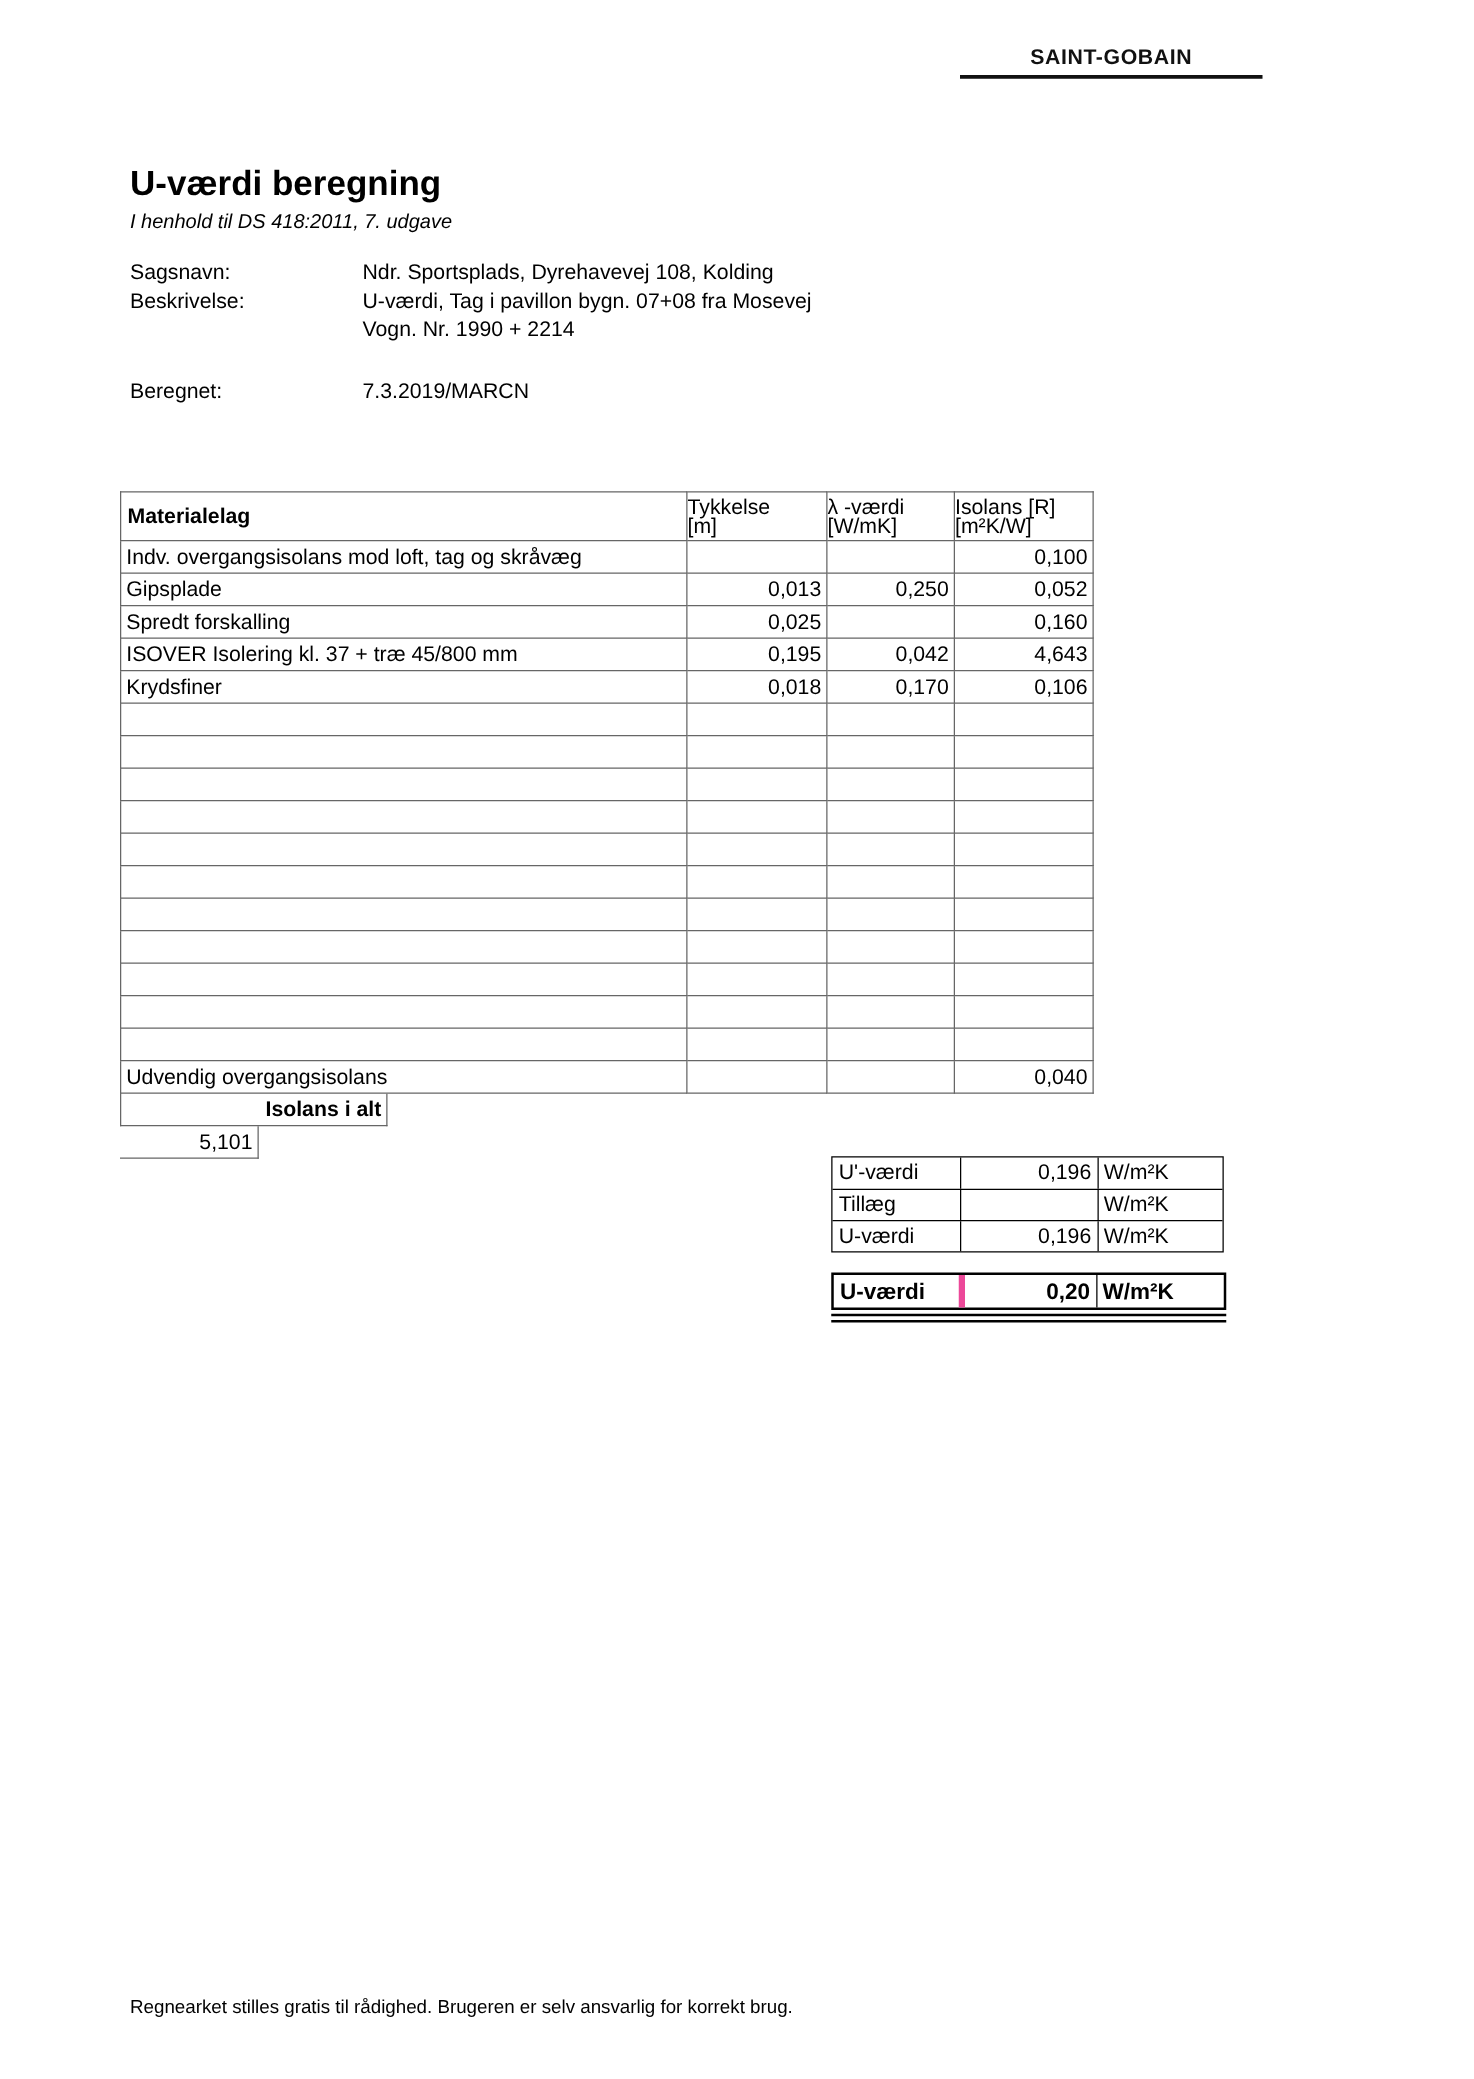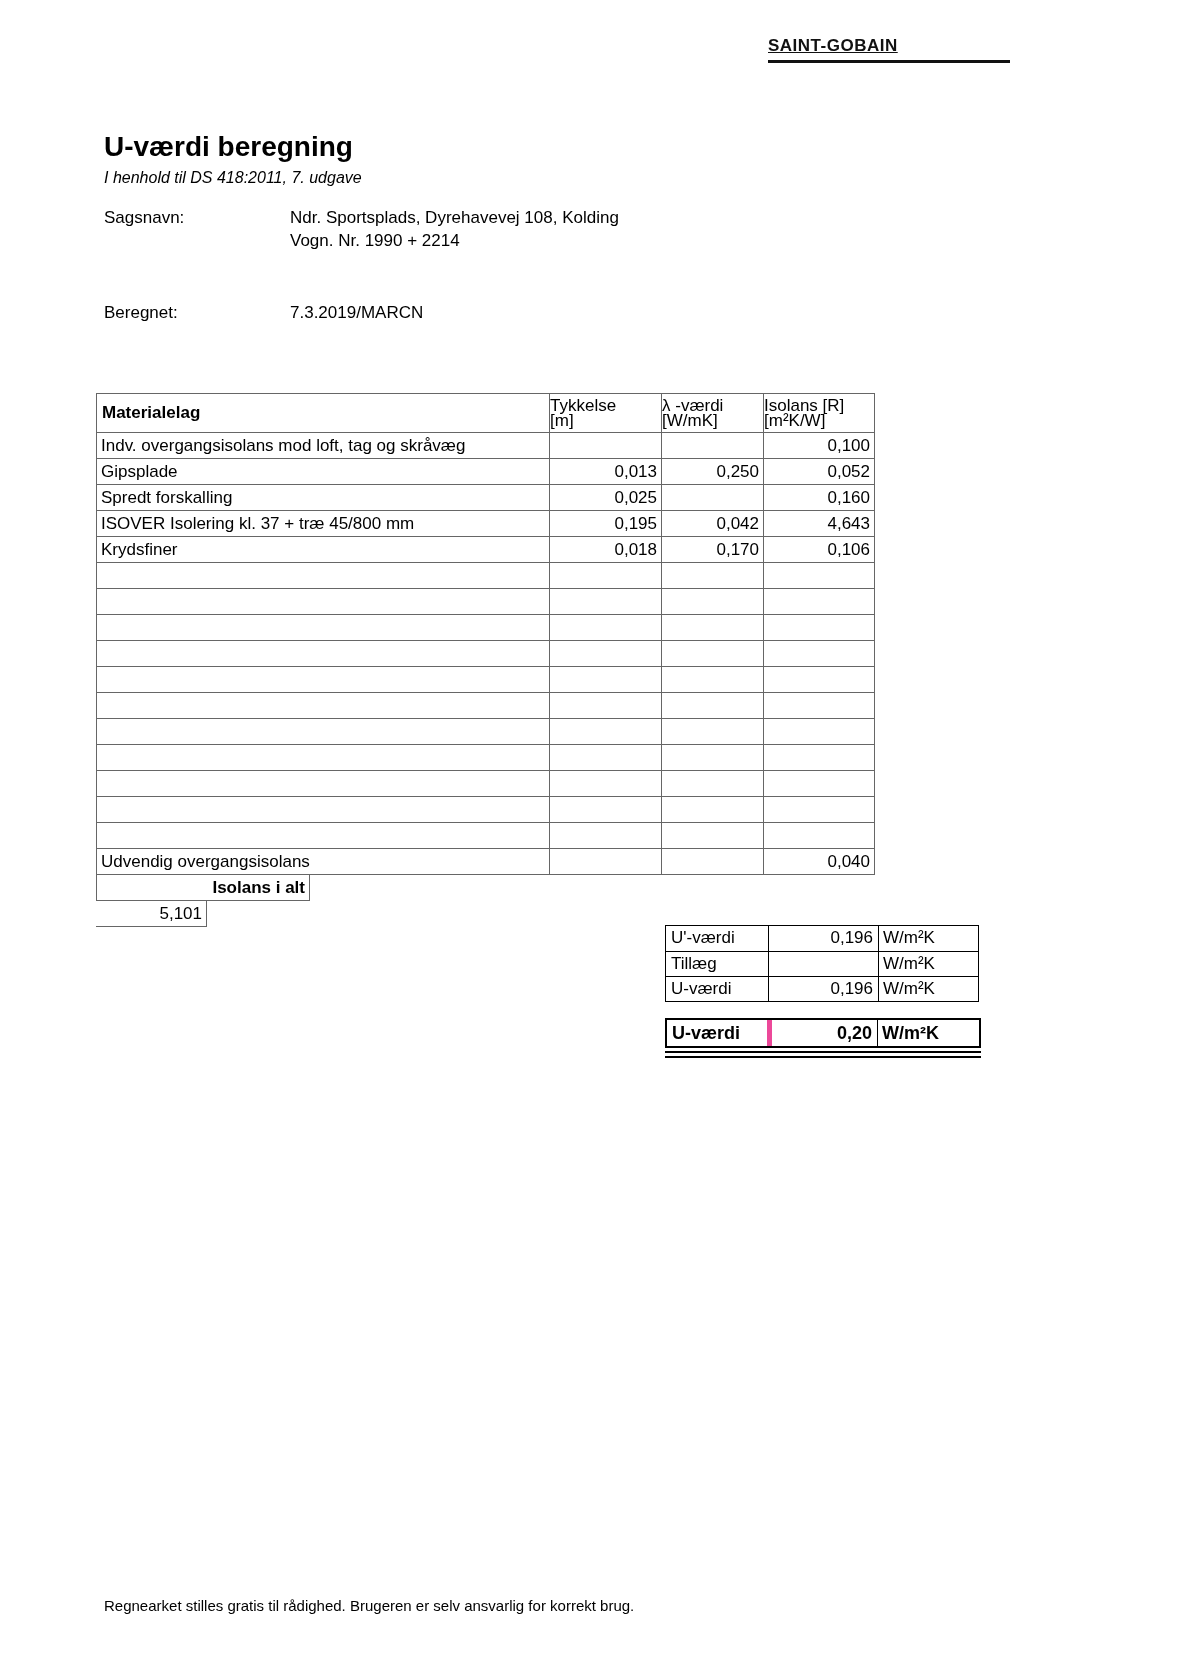--- a/index.html
+++ b/index.html
@@ -16,21 +16,21 @@
     position: absolute; left: 768px; top: 40px; width: 242px;
     border-bottom: 3px solid #111;
     padding-bottom: 4px;
   }
   .brand {
     font-size: 58px; font-weight: bold; letter-spacing: -3px;
     line-height: 58px; color: #111; text-align: center;
   }
   .subbrand {
     font-size: 17px; font-weight: bold; color: #111;
-    text-align: left; letter-spacing: 0.5px; margin-top: -4px; text-decoration: underline;
+    text-align: center; letter-spacing: 0.5px; margin-top: -4px;
   }
 
   
   .title { position: absolute; left: 104px; top: 131px; font-size: 28px; font-weight: bold; }
   .subtitle { position: absolute; left: 104px; top: 169px; font-size: 16px; font-style: italic; }
 
   
   .info { position: absolute; left: 104px; top: 206px; font-size: 17px; line-height: 23px; }
   .info-row { display: flex; }
   .info-label { width: 186px; }
@@ -87,20 +87,24 @@
   <div class="subbrand">SAINT-GOBAIN</div>
 </div>
 
 <div class="title">U-værdi beregning</div>
 <div class="subtitle">I henhold til DS 418:2011, 7. udgave</div>
 
 <div class="info">
   <div class="info-row">
     <div class="info-label">Sagsnavn:</div>
     <div>Ndr. Sportsplads, Dyrehavevej 108, Kolding</div>
+  </div>
+  <div class="info-row">
+    <div class="info-label">Beskrivelse:</div>
+    <div>U-værdi, Tag i pavillon bygn. 07+08 fra Mosevej</div>
   </div>
   <div class="info-row">
     <div class="info-label"></div>
     <div>Vogn. Nr. 1990 + 2214</div>
   </div>
 </div>
 
 <div class="beregnet">
   <div class="info-label">Beregnet:</div>
   <div>7.3.2019/MARCN</div>

